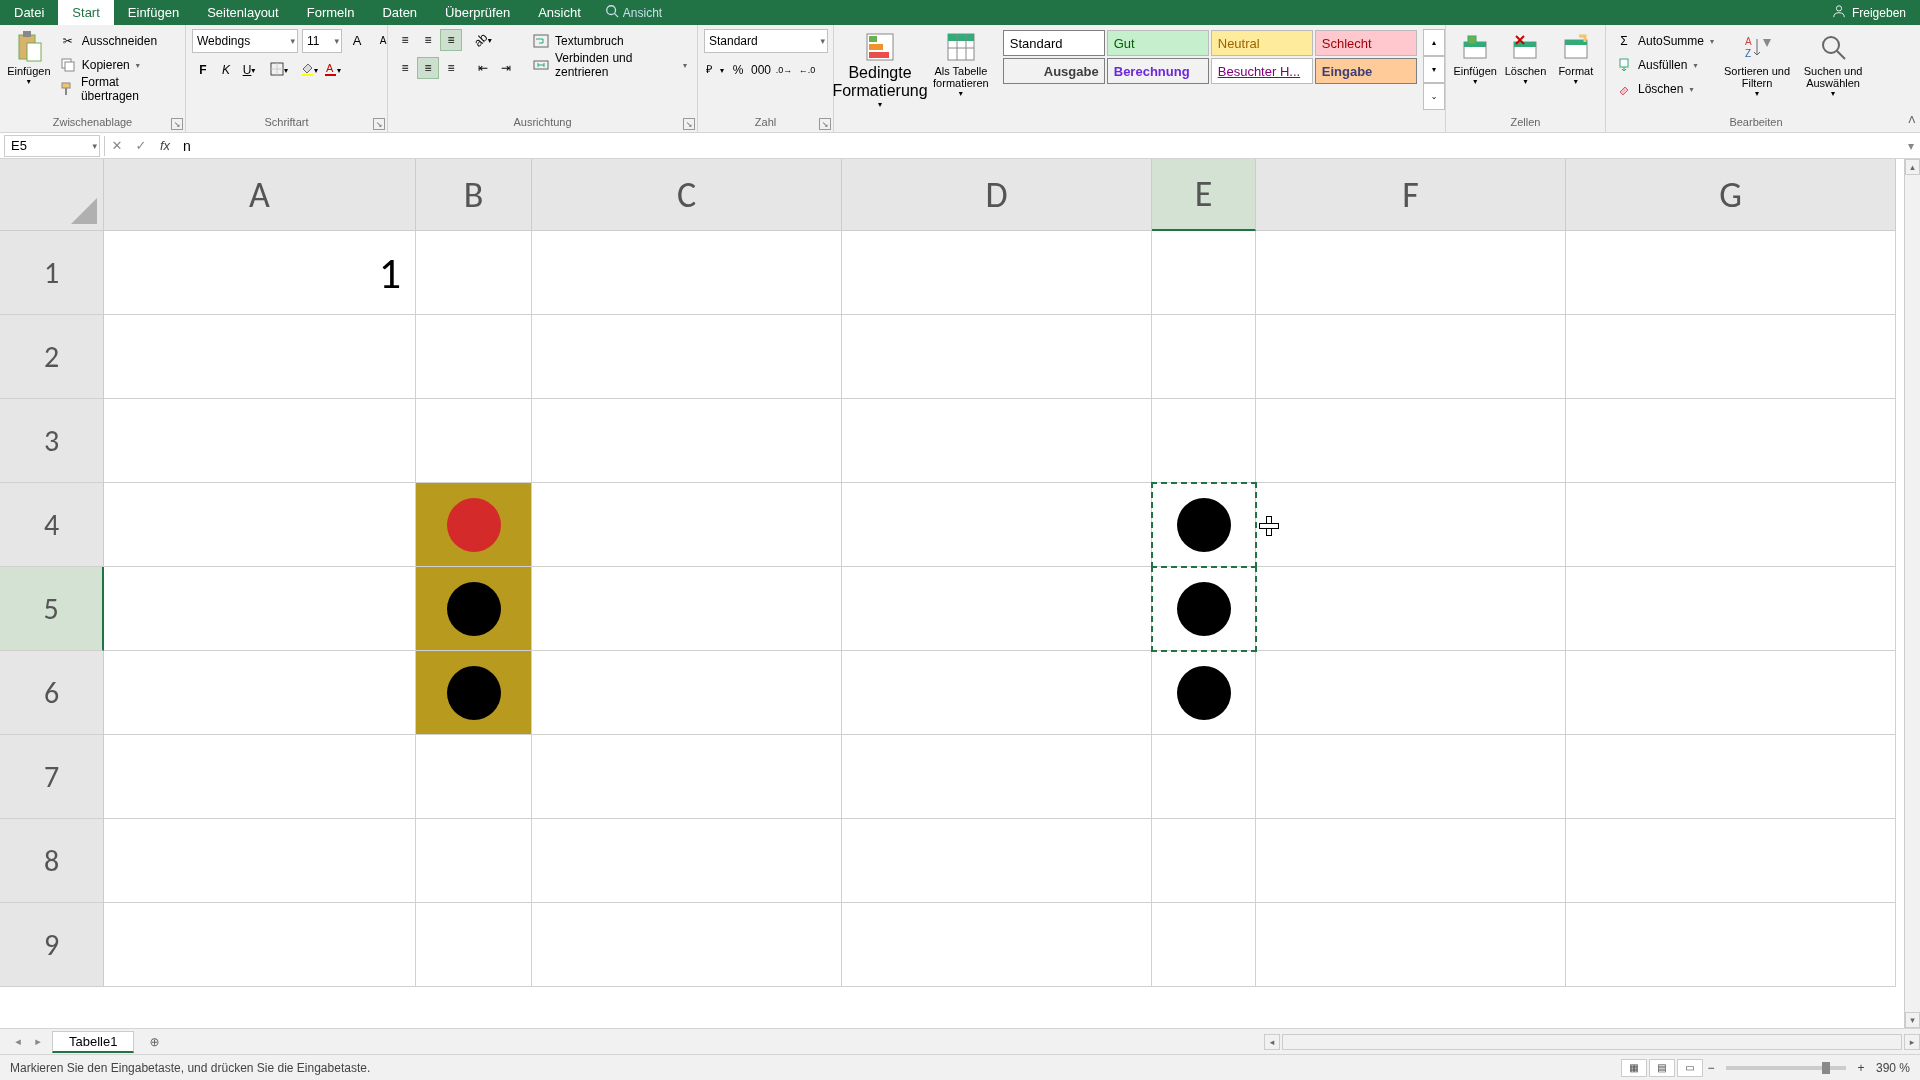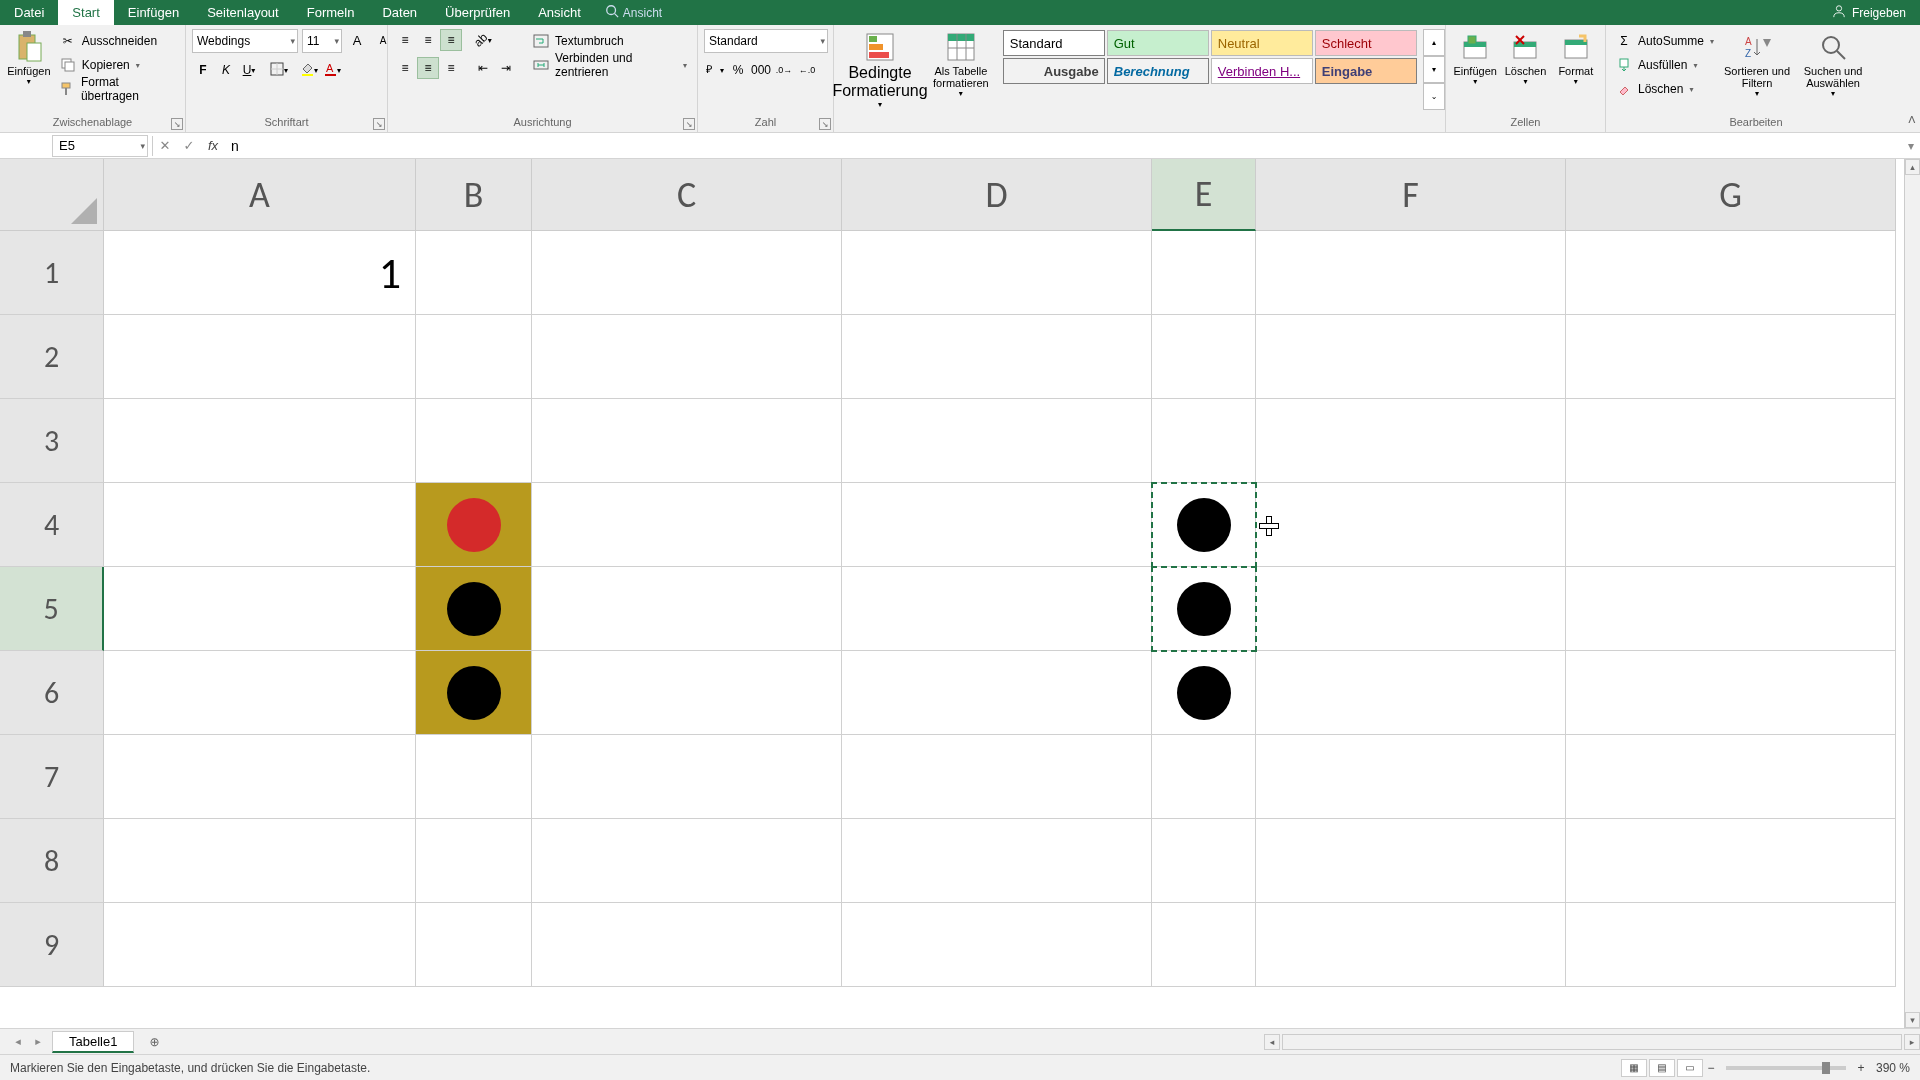--- a/index.html
+++ b/index.html
@@ -33,21 +33,21 @@
 .btn-row { display: flex; gap: 1px; }
 .mini-btn { width: 22px; height: 22px; border: 1px solid transparent; display: flex; align-items: center; justify-content: center; font-size: 12px; background: transparent; }
 .mini-btn.boxed { border: 1px solid #c0c0c0; background:#fff; }
 .mini-btn.active { background: #cde0cf; border-color:#9bbf9e; }
 
 .style-cell { width: 102px; height: 26px; border: 1px solid #bbb; padding: 2px 6px; font-size: 13px; display: flex; align-items: center; margin: 1px; }
 
 .ribbon-collapse { position: absolute; right: 4px; bottom: 4px; font-size: 14px; color: #666; }
 
 
-.formula-row { height: 26px; background: #fff; border-bottom: 1px solid #d4d4d4; display: flex; align-items: center; padding-left: 48px; }
+.formula-row { height: 26px; background: #fff; border-bottom: 1px solid #d4d4d4; display: flex; align-items: center; }
 .name-box { width: 96px; height: 22px; border: 1px solid #ccc; margin: 0 4px; padding: 0 6px; font-size: 13px; display: flex; align-items: center; position: relative; background:#fff; }
 .name-box .arrow { position:absolute; right:2px; font-size:9px; color:#666; }
 .fx-btn { width: 24px; height: 22px; display: flex; align-items: center; justify-content: center; font-size: 13px; color: #888; }
 .fx-btn.fx { font-style: italic; color:#444; }
 .formula-input { flex: 1; height: 22px; padding: 0 6px; font-size: 14px; border:none; outline:none; }
 
 
 .grid-area { position: relative; height: calc(1080px - 25px - 108px - 26px - 26px - 26px); overflow: hidden; }
 .corner { position: absolute; left: 0; top: 0; width: 104px; height: 72px; background: #e6e6e6; border-right: 1px solid #ccc; border-bottom: 1px solid #ccc; }
 .corner::after { content:''; position:absolute; right:6px; bottom:6px; width:0; height:0; border-right:26px solid #b0b0b0; border-top:26px solid transparent; }
@@ -353,22 +353,22 @@
           </div>
         <span style="font-size:11px;">Als Tabelle formatieren</span>
           <span style="font-size:8px;">▾</span>
       </div>
       <div style="display:flex;flex-wrap:wrap;width:430px;">
         <div class="style-cell" style="background:#fff;color:#000;border:1px solid #808080;">Standard</div>
         <div class="style-cell" style="background:#c6efce;color:#006100;">Gut</div>
         <div class="style-cell" style="background:#ffeb9c;color:#9c6500;">Neutral</div>
         <div class="style-cell" style="background:#ffc7ce;color:#9c0006;">Schlecht</div>
         <div class="style-cell" style="background:#f2f2f2;color:#3f3f3f;border:1px solid #7f7f7f;font-weight:bold;padding-left:40px;">Ausgabe</div>
-        <div class="style-cell" style="background:#f2f2f2;color:#0369a1;border:1px solid #7f7f7f;font-weight:bold;font-style:italic;">Berechnung</div>
-        <div class="style-cell" style="background:#fff;color:#800080;text-decoration:underline;">Verbinden H...</div>
+        <div class="style-cell" style="background:#f2f2f2;color:#6d28d9;border:1px solid #7f7f7f;font-weight:bold;">Berechnung</div>
+        <div class="style-cell" style="background:#fff;color:#800080;text-decoration:underline;">Besuchter H...</div>
         <div class="style-cell" style="background:#ffcc99;color:#3f3f76;border:1px solid #7f7f7f;font-weight:bold;">Eingabe</div>
       </div>
       <div class="stack" style="width:16px; gap:0;">
         <div class="mini-btn boxed" style="height:27px;">
             <span style="font-size:8px;">▴</span>
           </div>
         <div class="mini-btn boxed" style="height:27px;">
             <span style="font-size:8px;">▾</span>
           </div>
         <div class="mini-btn boxed" style="height:27px;">

